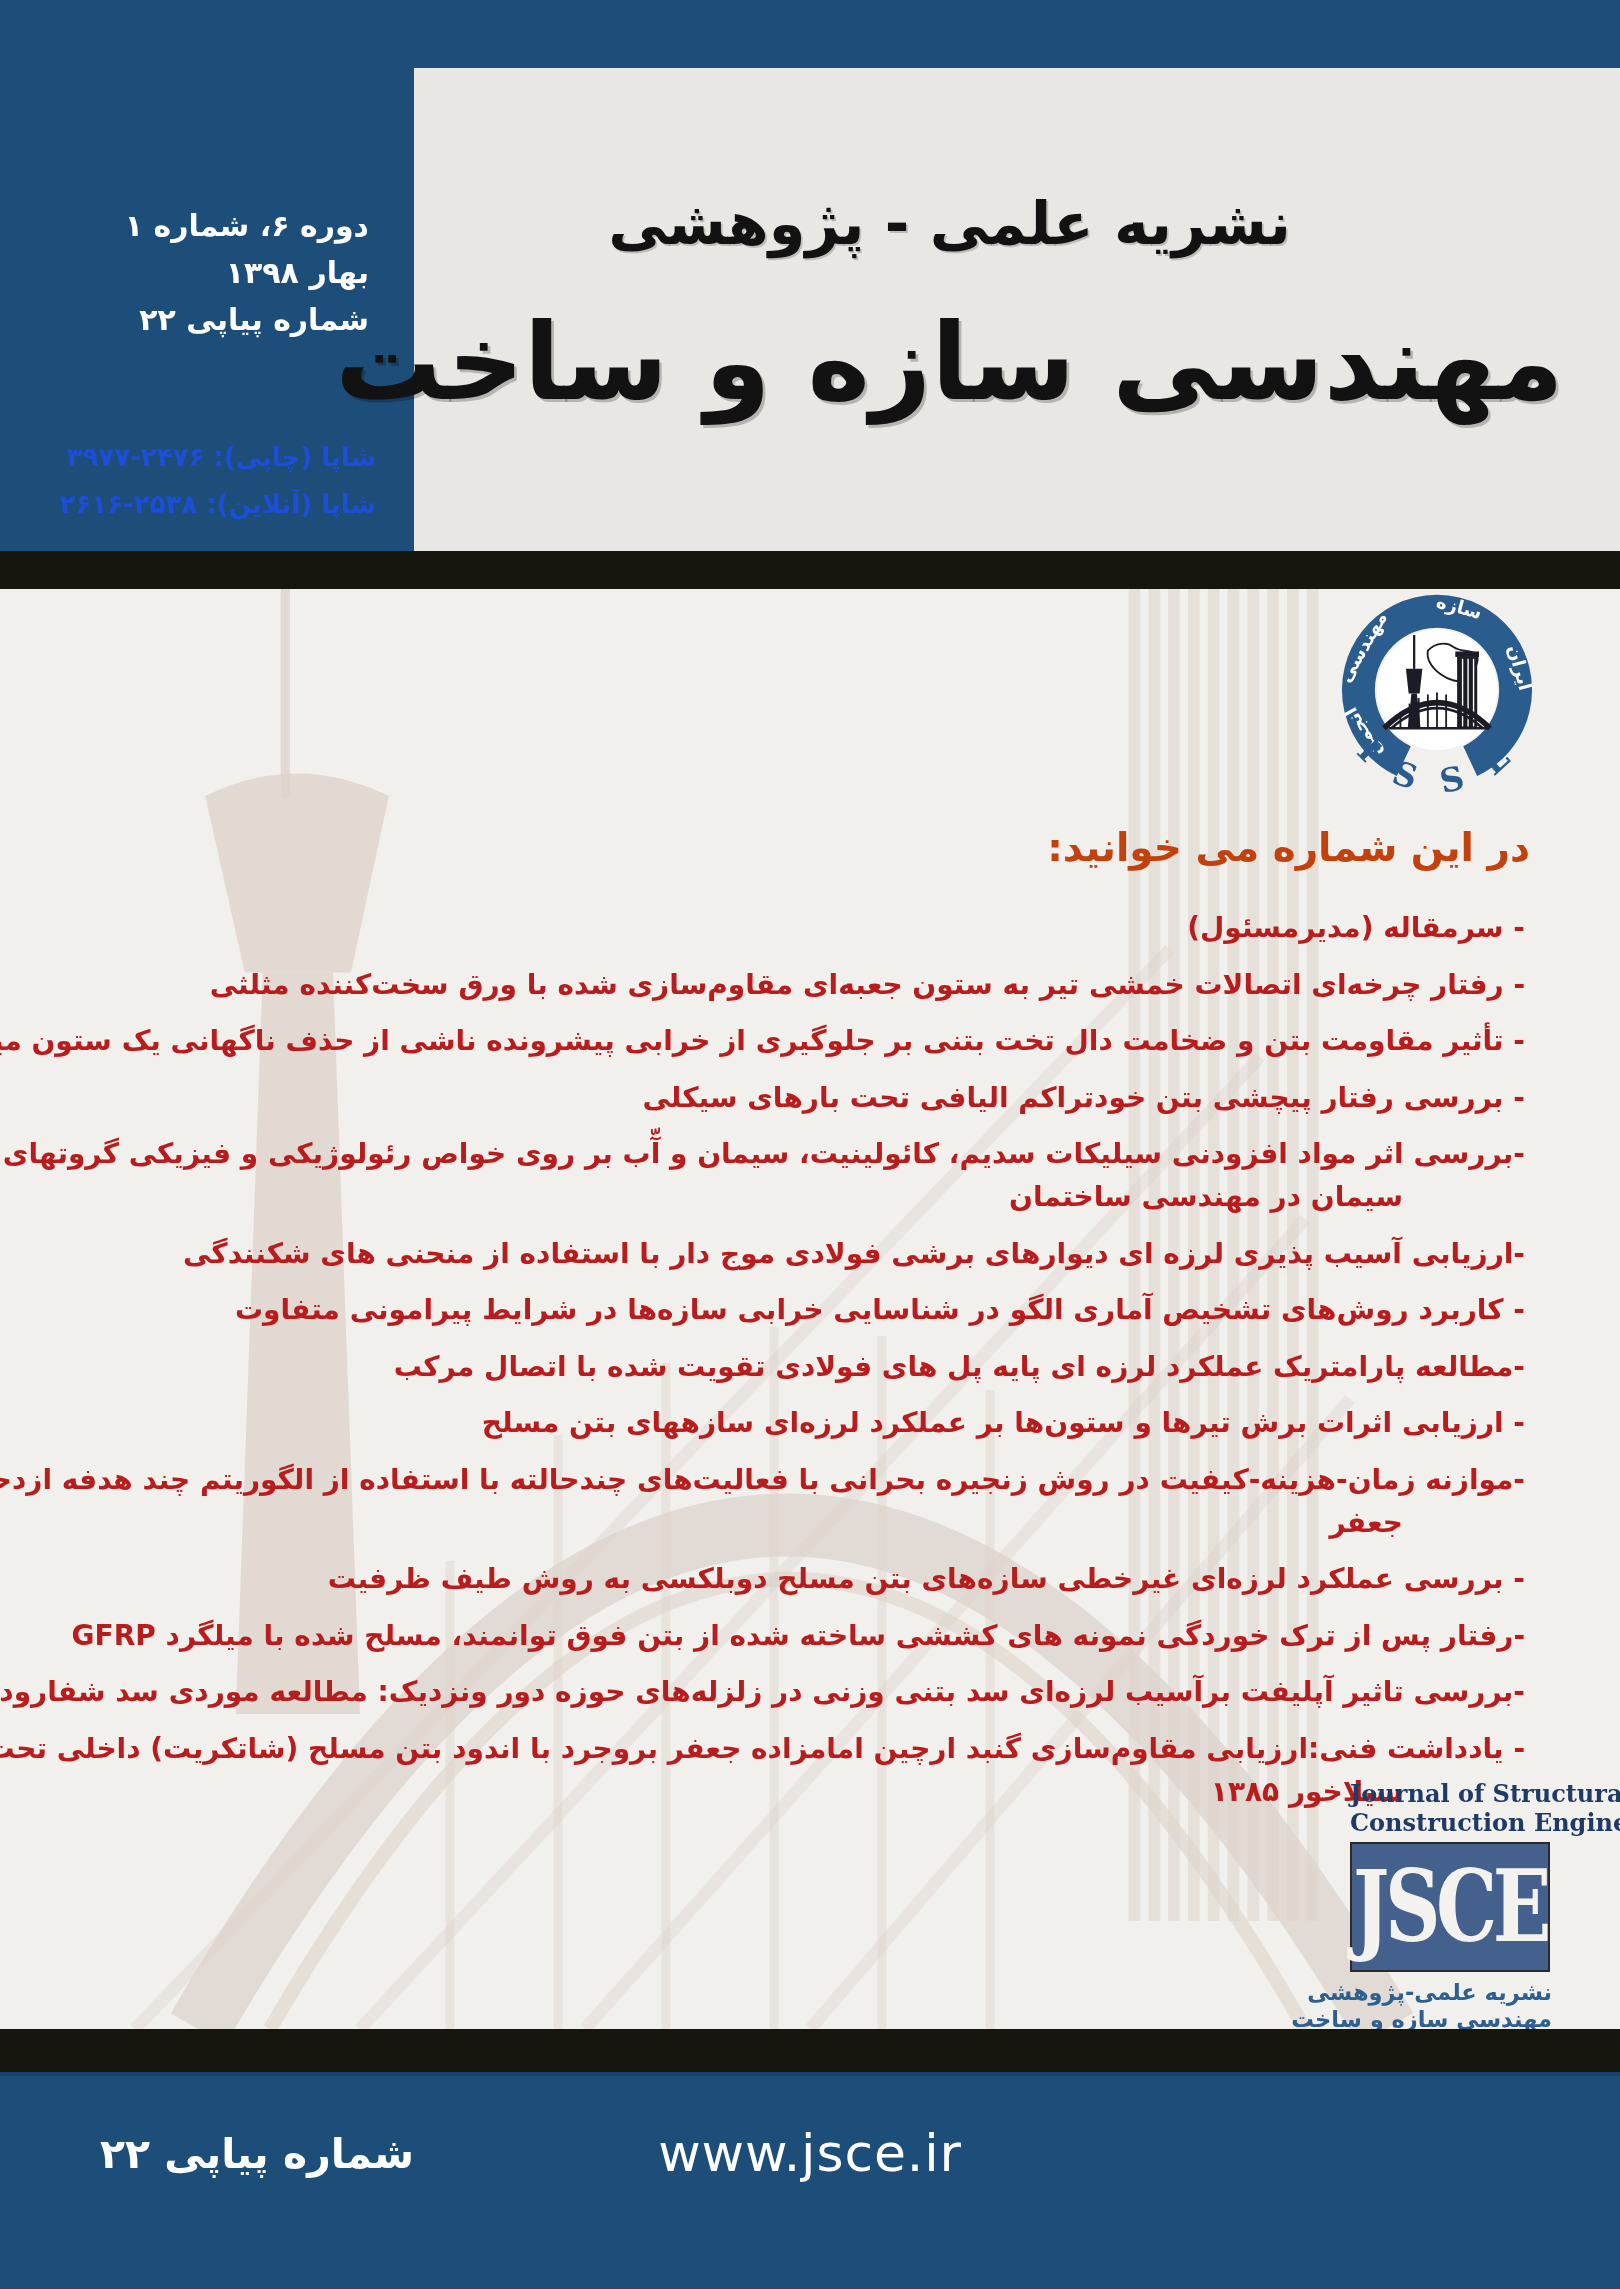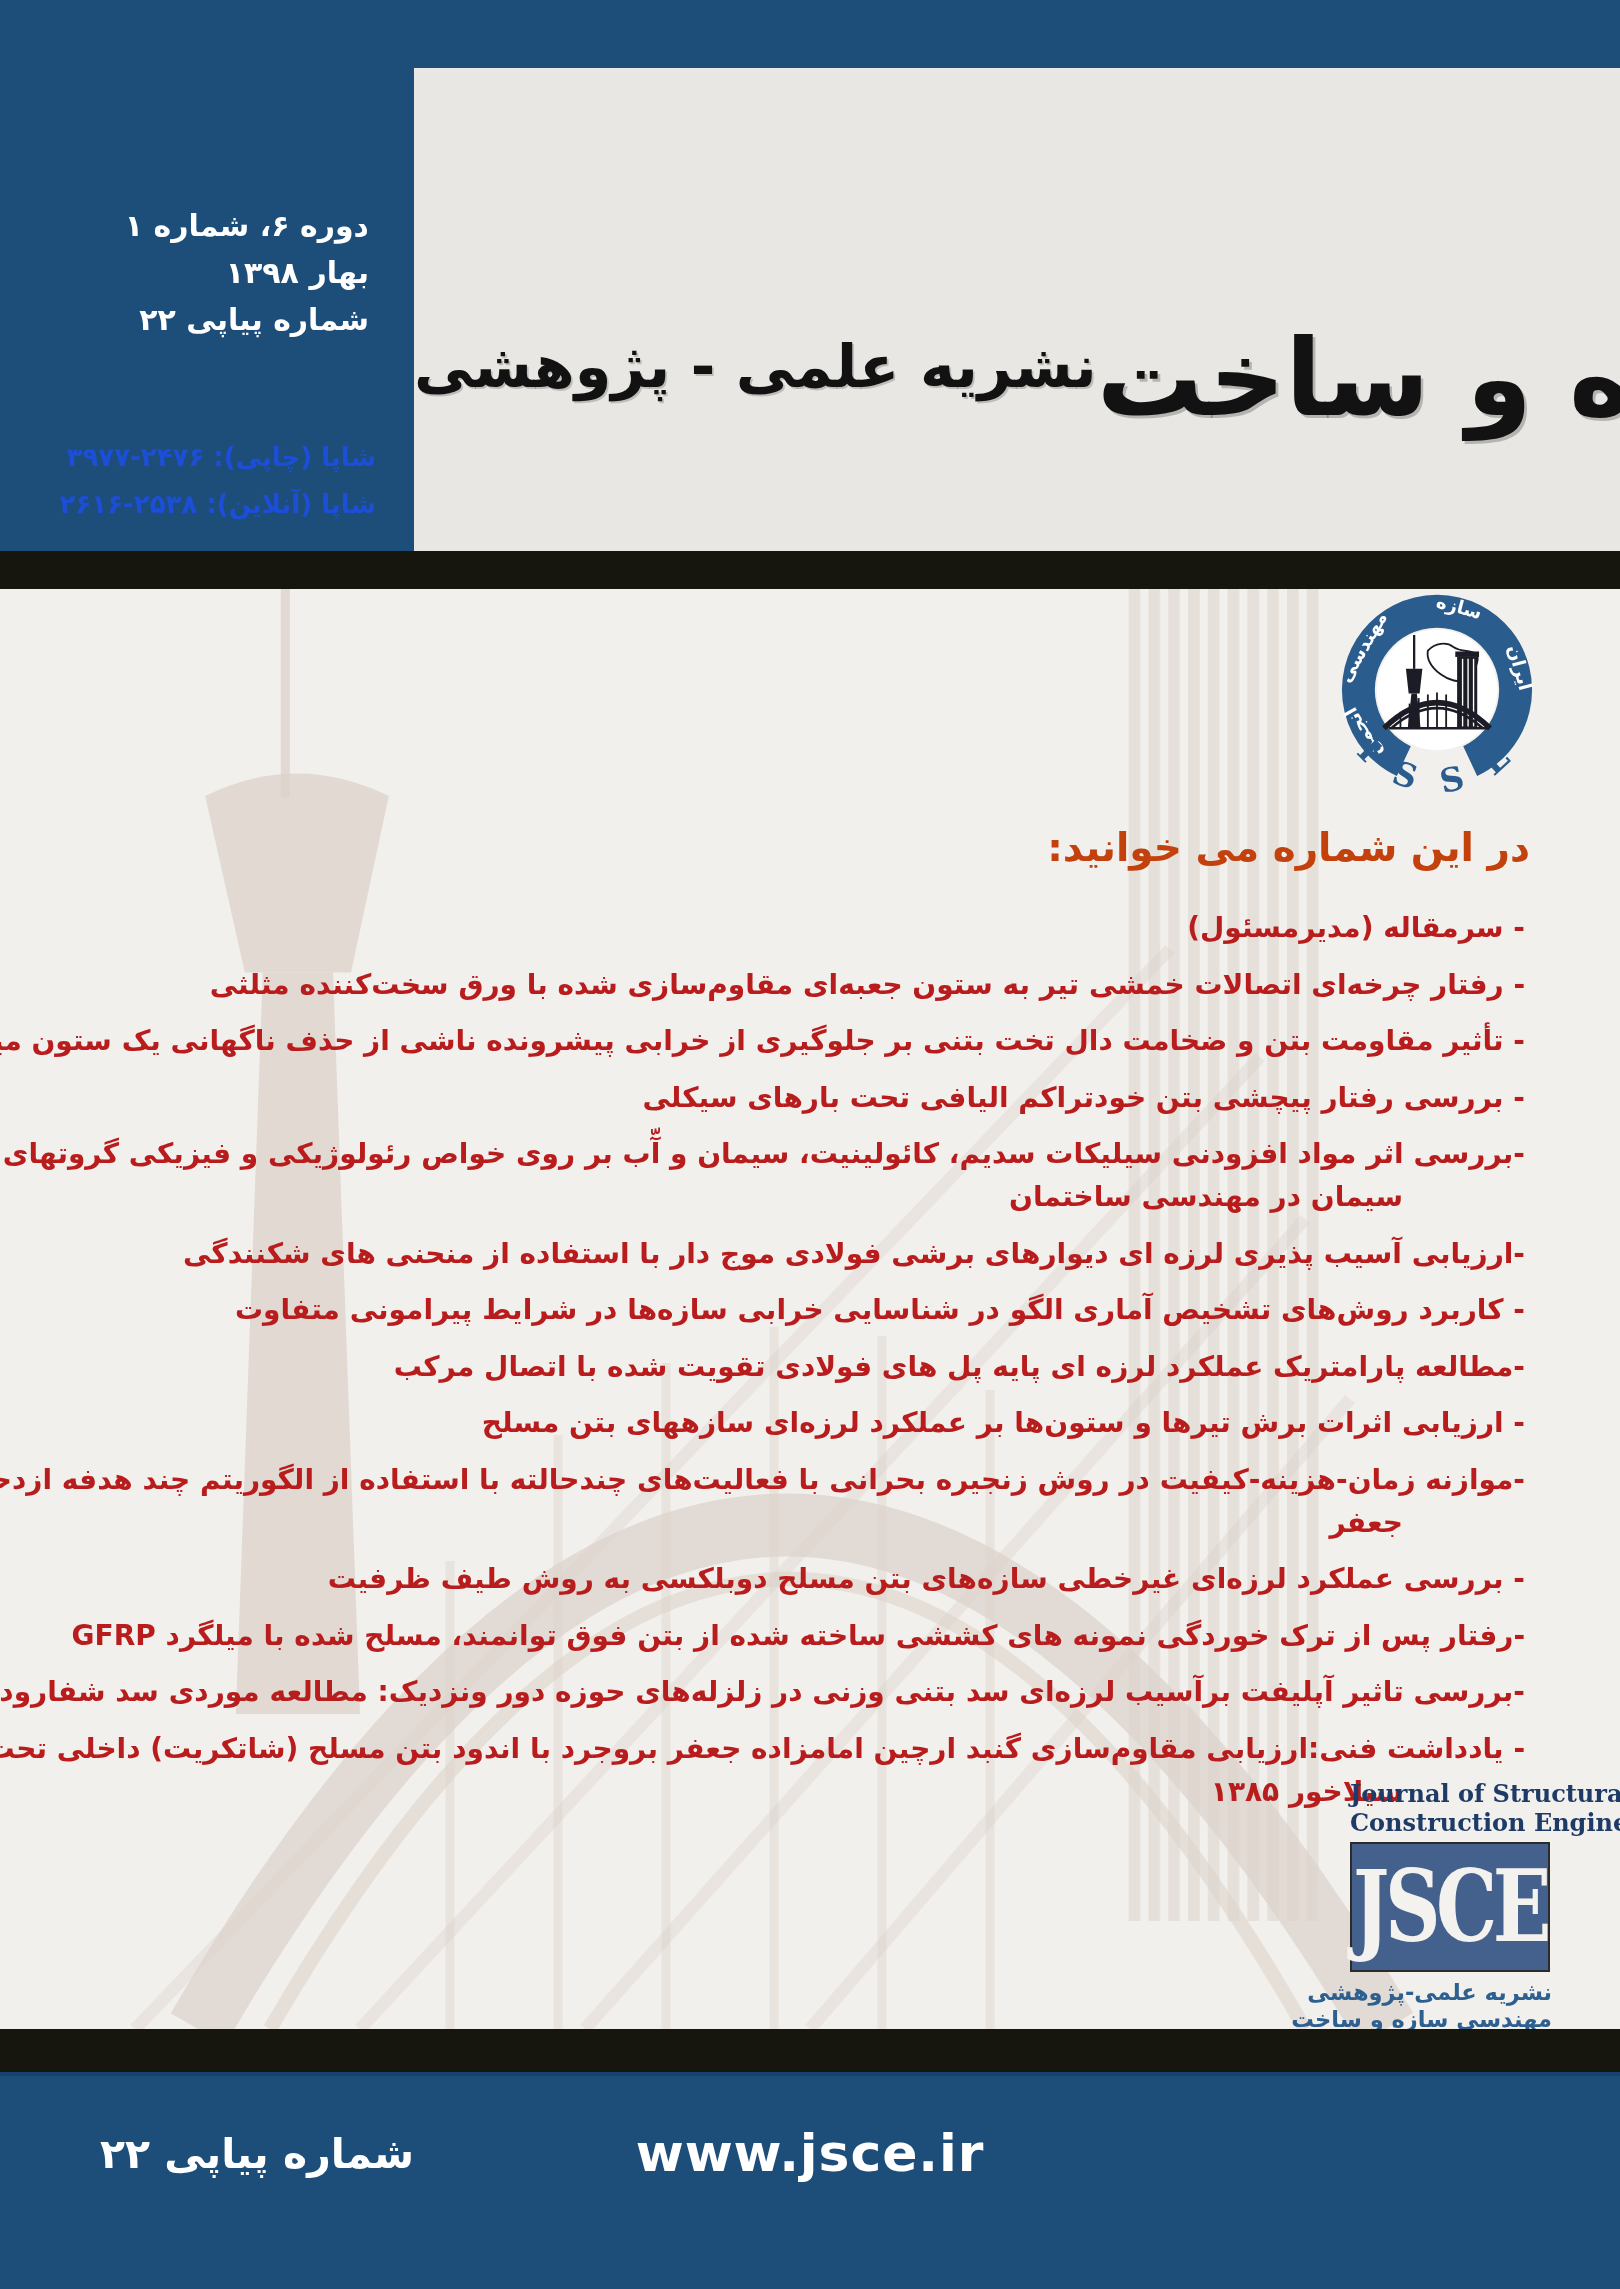--- a/index.html
+++ b/index.html
@@ -4,21 +4,21 @@
 <style>
   html,body{margin:0;padding:0;background:#ffffff;}
   .cover{
     position:relative;width:1620px;height:2290px;overflow:hidden;
     background:#f2f0ec;font-family:"DejaVu Sans",sans-serif;
   }
   
   .header-blue{position:absolute;left:0;top:0;width:1620px;height:551px;background:#1c4e79;}
   .header-panel{
     position:absolute;left:414px;top:68px;width:1206px;height:483px;background:#e9e7e3;
-    display:flex;flex-direction:row;align-items:center;box-sizing:border-box;
+    display:flex;flex-direction:column;align-items:center;box-sizing:border-box;
     padding-top:114px;padding-right:135px;
   }
   .journal-subtitle{
     font-size:59px;font-weight:bold;color:#121212;direction:rtl;white-space:nowrap;
     line-height:83px;text-shadow:1.8px 1.8px 0 rgba(0,0,0,0.18);
   }
   .journal-title{
     font-size:106px;font-weight:bold;color:#121212;direction:rtl;white-space:nowrap;
     line-height:149px;margin-top:23.4px;text-shadow:2.7px 2.7px 0 rgba(0,0,0,0.22);
   }
@@ -64,21 +64,21 @@
   .jsce-caption-fa{margin-top:7.2px;text-align:center;direction:rtl;color:#2d6090;font-weight:bold;font-size:22.5px;line-height:27px;}
   .jsce-caption-fa div{white-space:nowrap;}
   
   .footer{position:absolute;left:0;top:2072px;width:1620px;height:218px;background:#1c4e79;border-top:4.5px solid #16436b;box-sizing:border-box;}
   .footer-serial{
     position:absolute;left:126px;top:54px;width:288px;text-align:right;direction:rtl;
     color:#ffffff;font-weight:bold;font-size:41px;white-space:nowrap;
   }
   .footer-url{
     position:absolute;left:0;top:47px;width:1620px;text-align:center;
-    color:#ffffff;font-weight:bold;font-size:52px;letter-spacing:0.9px;
+    color:#ffffff;font-weight:normal;font-size:52px;letter-spacing:0.9px;
   }
 </style>
 </head>
 <body>
 
 <div class="cover">
 
   <div class="header-blue"></div>
   <div class="header-panel">
     <div class="journal-subtitle">نشریه علمی - پژوهشی</div>

